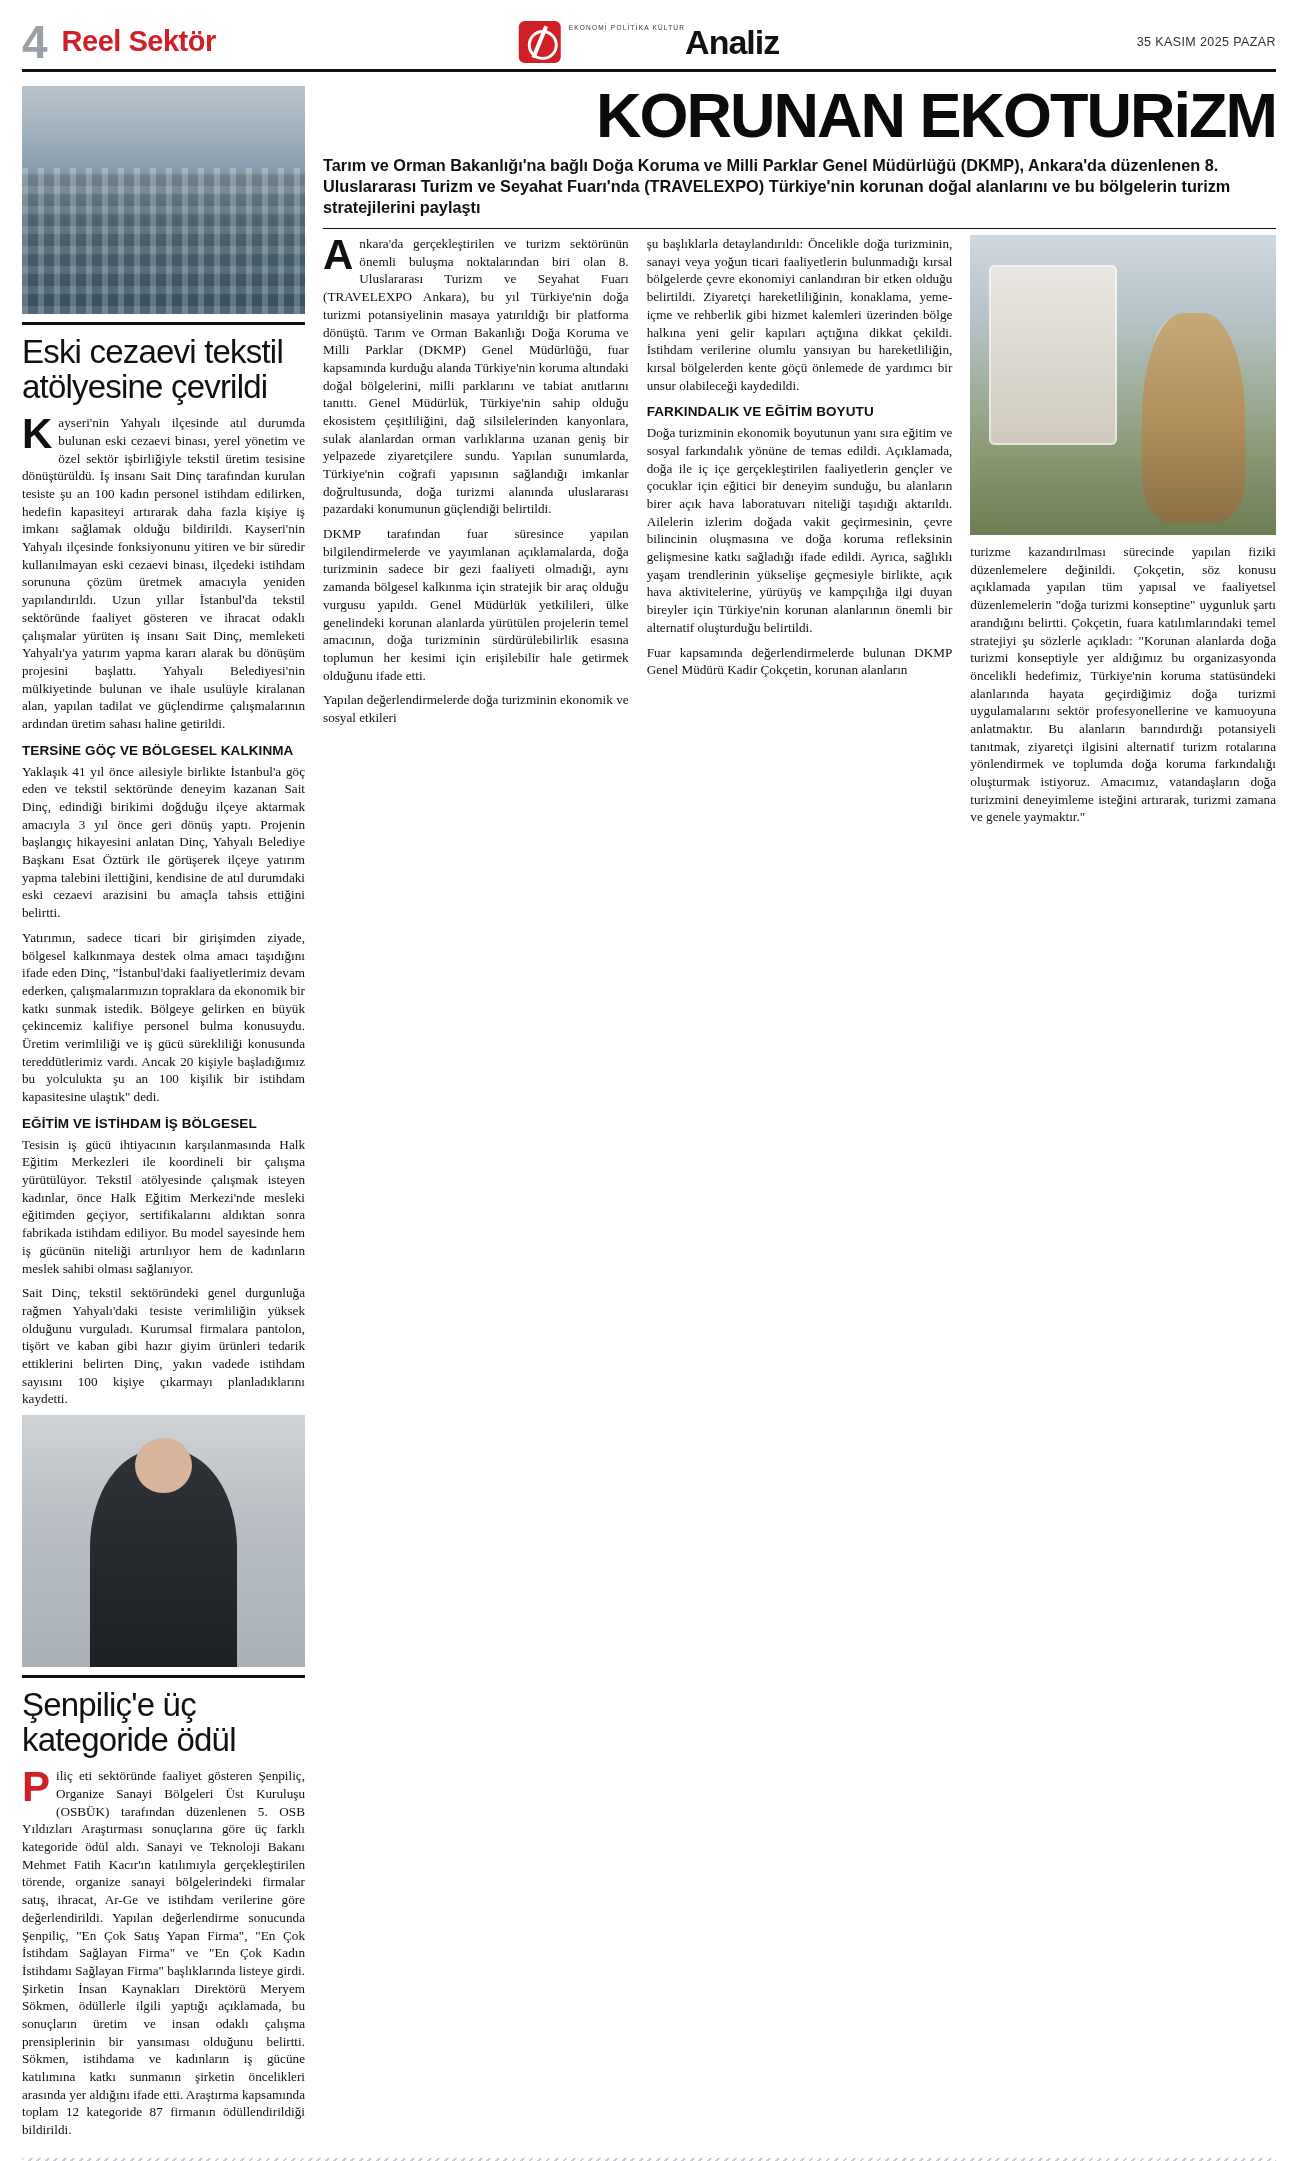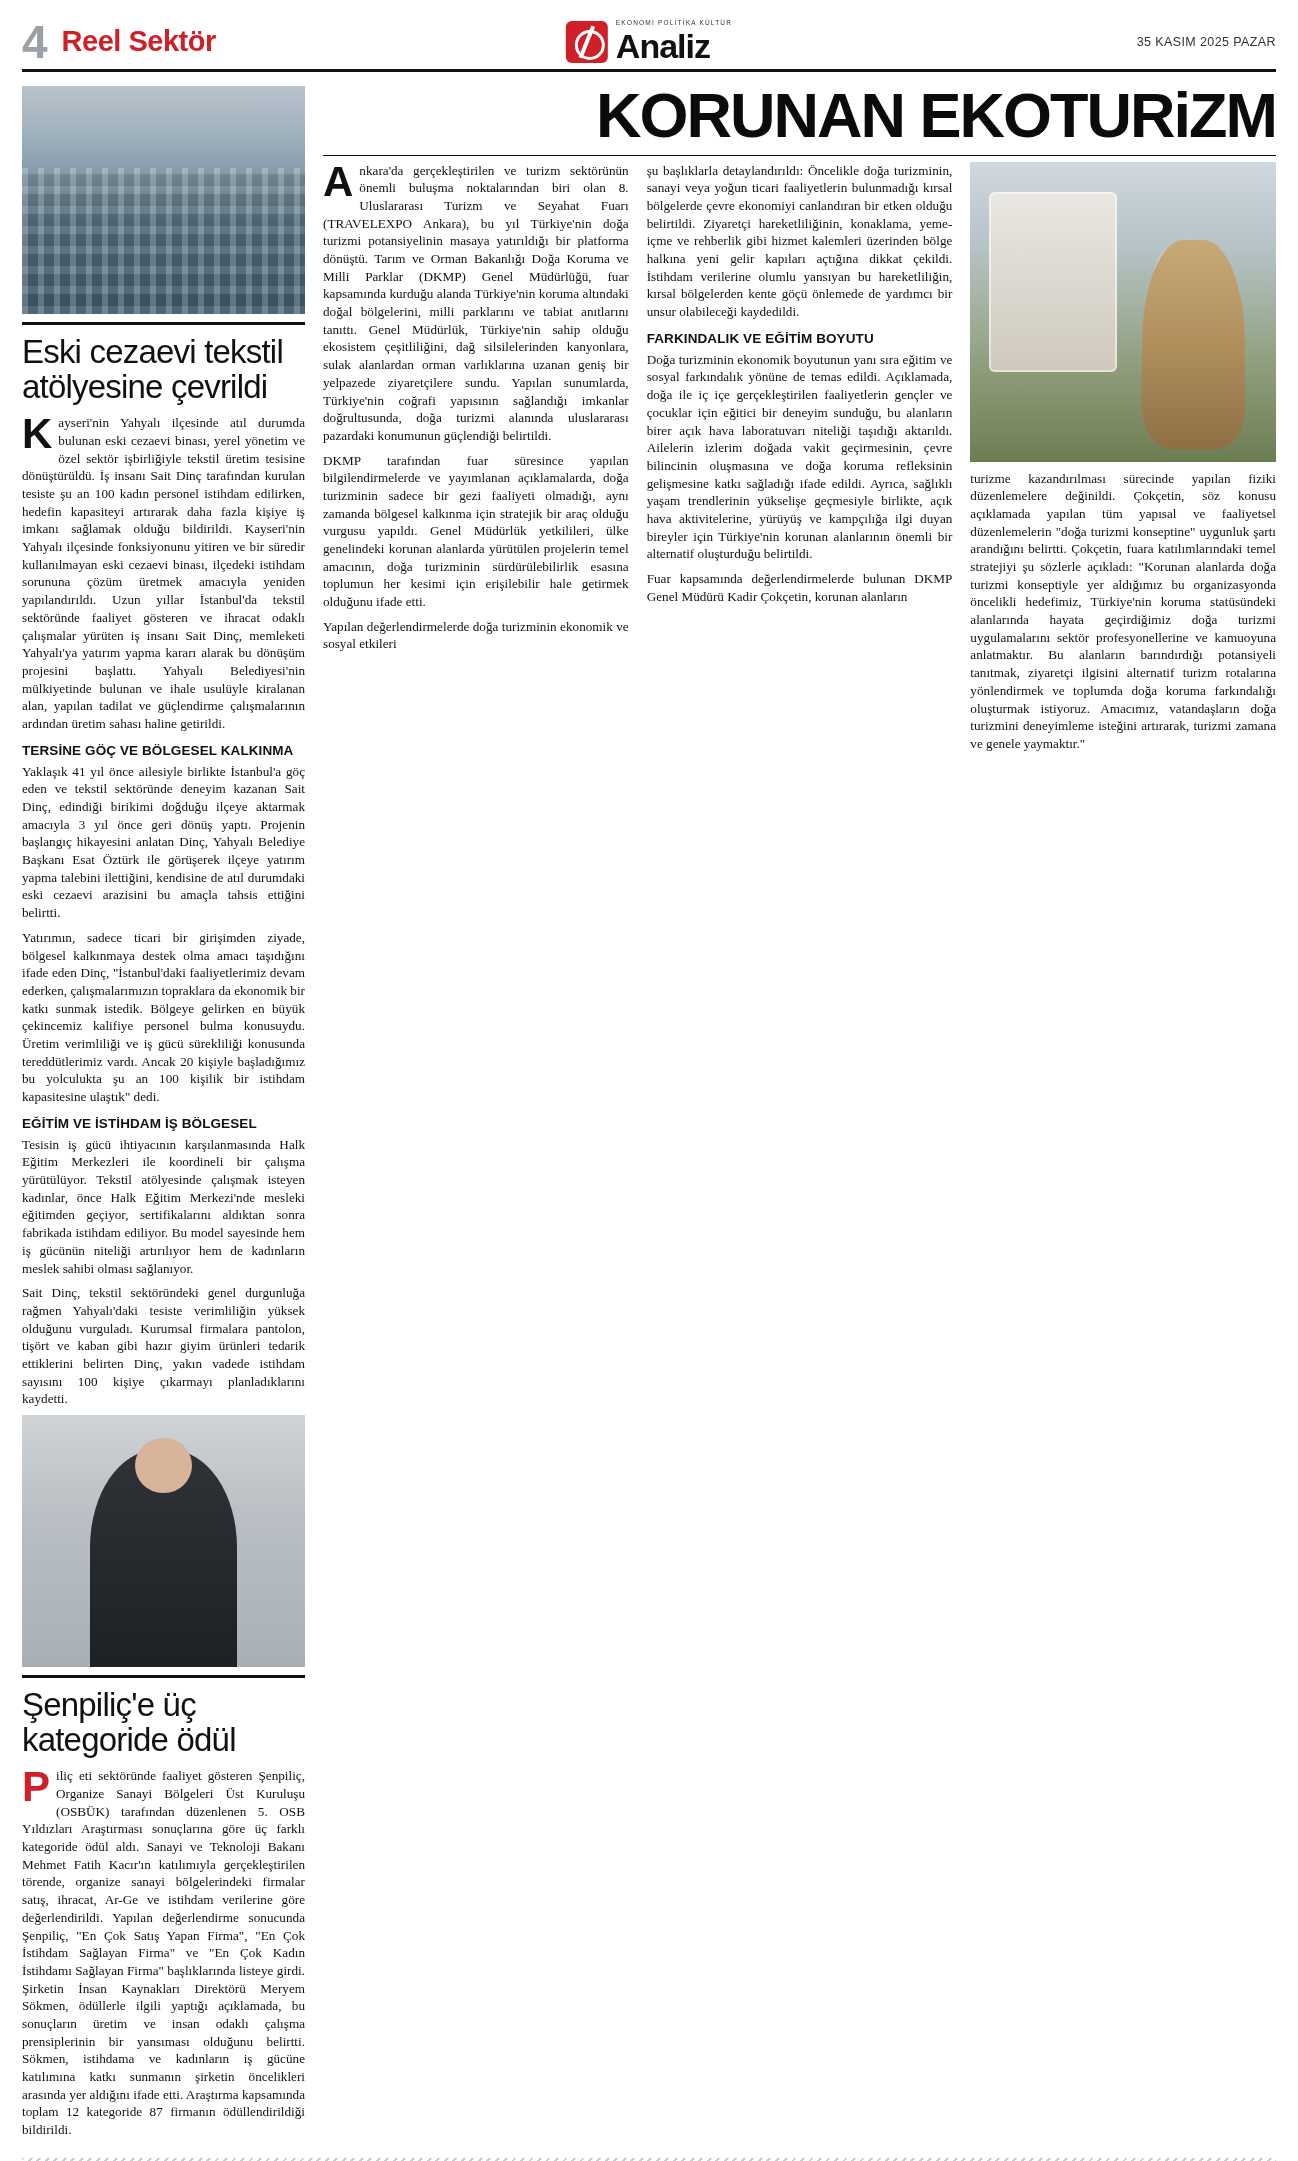--- a/index.html
+++ b/index.html
@@ -13,21 +13,21 @@
   .page { width:1298px; padding:14px 22px 20px 22px; position:relative; }
 
   
   .masthead { display:flex; align-items:center; height:58px; border-bottom:3px solid #111; position:relative; }
   .page-num { font-family:"Liberation Sans", sans-serif; font-weight:bold; font-size:46px; color:#9aa0a6; line-height:1; margin-right:14px; }
   .section-name { font-family:"Liberation Sans", sans-serif; font-weight:bold; font-size:29px; color:#cf2027; letter-spacing:-0.5px; }
   .logo-wrap { position:absolute; left:50%; transform:translateX(-50%); display:flex; align-items:center; gap:8px; }
   .logo-mark { width:42px; height:42px; background:#cf2027; border-radius:6px; position:relative; }
   .logo-mark:before { content:""; position:absolute; left:9px; top:9px; width:24px; height:24px; border:3px solid #fff; border-radius:50%; }
   .logo-mark:after { content:""; position:absolute; left:19px; top:4px; width:4px; height:34px; background:#fff; transform:rotate(22deg); }
-  .logo-text { display:flex; flex-direction:column; line-height:1; }
+  .logo-text { display:flex; flex-direction:row; line-height:1; }
   .logo-sub { font-family:"Liberation Sans", sans-serif; font-size:6.5px; letter-spacing:1.2px; color:#333; margin-bottom:2px; }
   .logo-main { font-family:"Liberation Sans", sans-serif; font-weight:bold; font-size:34px; color:#111; letter-spacing:-1px; }
   .date { margin-left:auto; font-family:"Liberation Sans", sans-serif; font-size:12.5px; color:#333; letter-spacing:0.4px; }
 
   
   .top-area { display:flex; gap:18px; margin-top:14px; }
   .left-col { width:283px; flex:0 0 283px; }
   .right-col { flex:1; }
 
   .photo { background:#cfd6dd; position:relative; overflow:hidden; }
@@ -185,20 +185,21 @@
       <p class="body">
         <span class="dropcap red">P</span><span>iliç eti sektöründe faaliyet gösteren Şenpiliç, Organize Sanayi Bölgeleri Üst Kuruluşu (OSBÜK) tarafından düzenlenen 5. OSB Yıldızları Araştırması sonuçlarına göre üç farklı kategoride ödül aldı. Sanayi ve Teknoloji Bakanı Mehmet Fatih Kacır'ın katılımıyla gerçekleştirilen törende, organize sanayi bölgelerindeki firmalar satış, ihracat, Ar-Ge ve istihdam verilerine göre değerlendirildi. Yapılan değerlendirme sonucunda Şenpiliç, "En Çok Satış Yapan Firma", "En Çok İstihdam Sağlayan Firma" ve "En Çok Kadın İstihdamı Sağlayan Firma" başlıklarında listeye girdi. Şirketin İnsan Kaynakları Direktörü Meryem Sökmen, ödüllerle ilgili yaptığı açıklamada, bu sonuçların üretim ve insan odaklı çalışma prensiplerinin bir yansıması olduğunu belirtti. Sökmen, istihdama ve kadınların iş gücüne katılımına katkı sunmanın şirketin öncelikleri arasında yer aldığını ifade etti. Araştırma kapsamında toplam 12 kategoride 87 firmanın ödüllendirildiği bildirildi.</span>
       </p>
     </div>
 
     <div class="right-col">
 
       <h1 class="lead">
         <span>KORUNAN EKOTURiZM</span><br>
       </h1>
+      <div class="lead-sub">Tarım ve Orman Bakanlığı'na bağlı Doğa Koruma ve Milli Parklar Genel Müdürlüğü (DKMP), Ankara'da düzenlenen 8. Uluslararası Turizm ve Seyahat Fuarı'nda (TRAVELEXPO) Türkiye'nin korunan doğal alanlarını ve bu bölgelerin turizm stratejilerini paylaştı</div>
       <div class="rule-thin"></div>
 
       <div class="art1">
         <div class="c">
           <p class="body">
             <span class="dropcap">A</span><span>nkara'da gerçekleştirilen ve turizm sektörünün önemli buluşma noktalarından biri olan 8. Uluslararası Turizm ve Seyahat Fuarı (TRAVELEXPO Ankara), bu yıl Türkiye'nin doğa turizmi potansiyelinin masaya yatırıldığı bir platforma dönüştü. Tarım ve Orman Bakanlığı Doğa Koruma ve Milli Parklar (DKMP) Genel Müdürlüğü, fuar kapsamında kurduğu alanda Türkiye'nin koruma altındaki doğal bölgelerini, milli parklarını ve tabiat anıtlarını tanıttı. Genel Müdürlük, Türkiye'nin sahip olduğu ekosistem çeşitliliğini, dağ silsilelerinden kanyonlara, sulak alanlardan orman varlıklarına uzanan geniş bir yelpazede ziyaretçilere sundu. Yapılan sunumlarda, Türkiye'nin coğrafi yapısının sağlandığı imkanlar doğrultusunda, doğa turizmi alanında uluslararası pazardaki konumunun güçlendiği belirtildi.</span>
           </p>
           <p class="body">DKMP tarafından fuar süresince yapılan bilgilendirmelerde ve yayımlanan açıklamalarda, doğa turizminin sadece bir gezi faaliyeti olmadığı, aynı zamanda bölgesel kalkınma için stratejik bir araç olduğu vurgusu yapıldı. Genel Müdürlük yetkilileri, ülke genelindeki korunan alanlarda yürütülen projelerin temel amacının, doğa turizminin sürdürülebilirlik esasına toplumun her kesimi için erişilebilir hale getirmek olduğunu ifade etti.</p>
           <p class="body">Yapılan değerlendirmelerde doğa turizminin ekonomik ve sosyal etkileri</p>
         </div>

